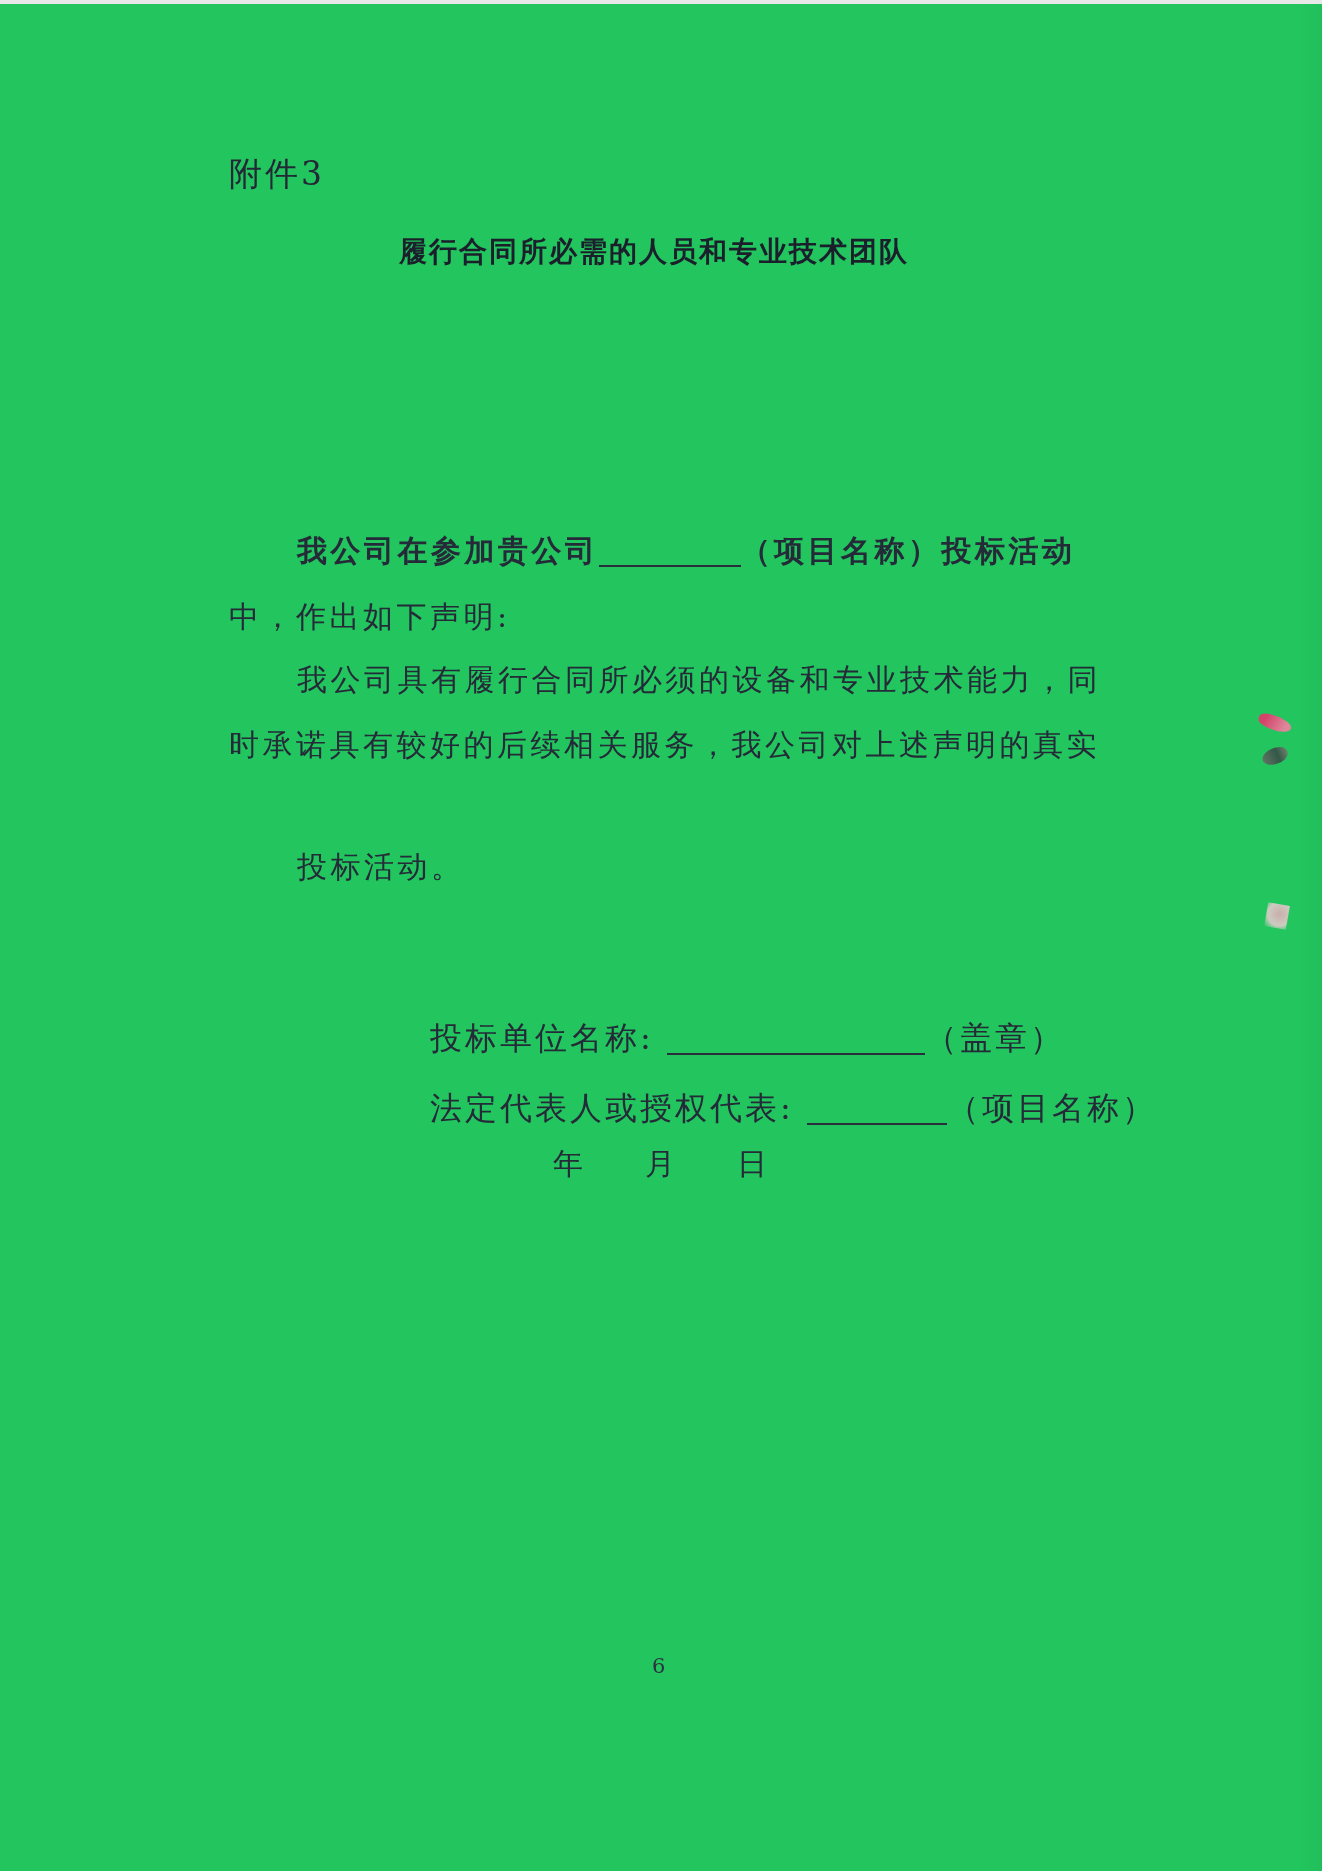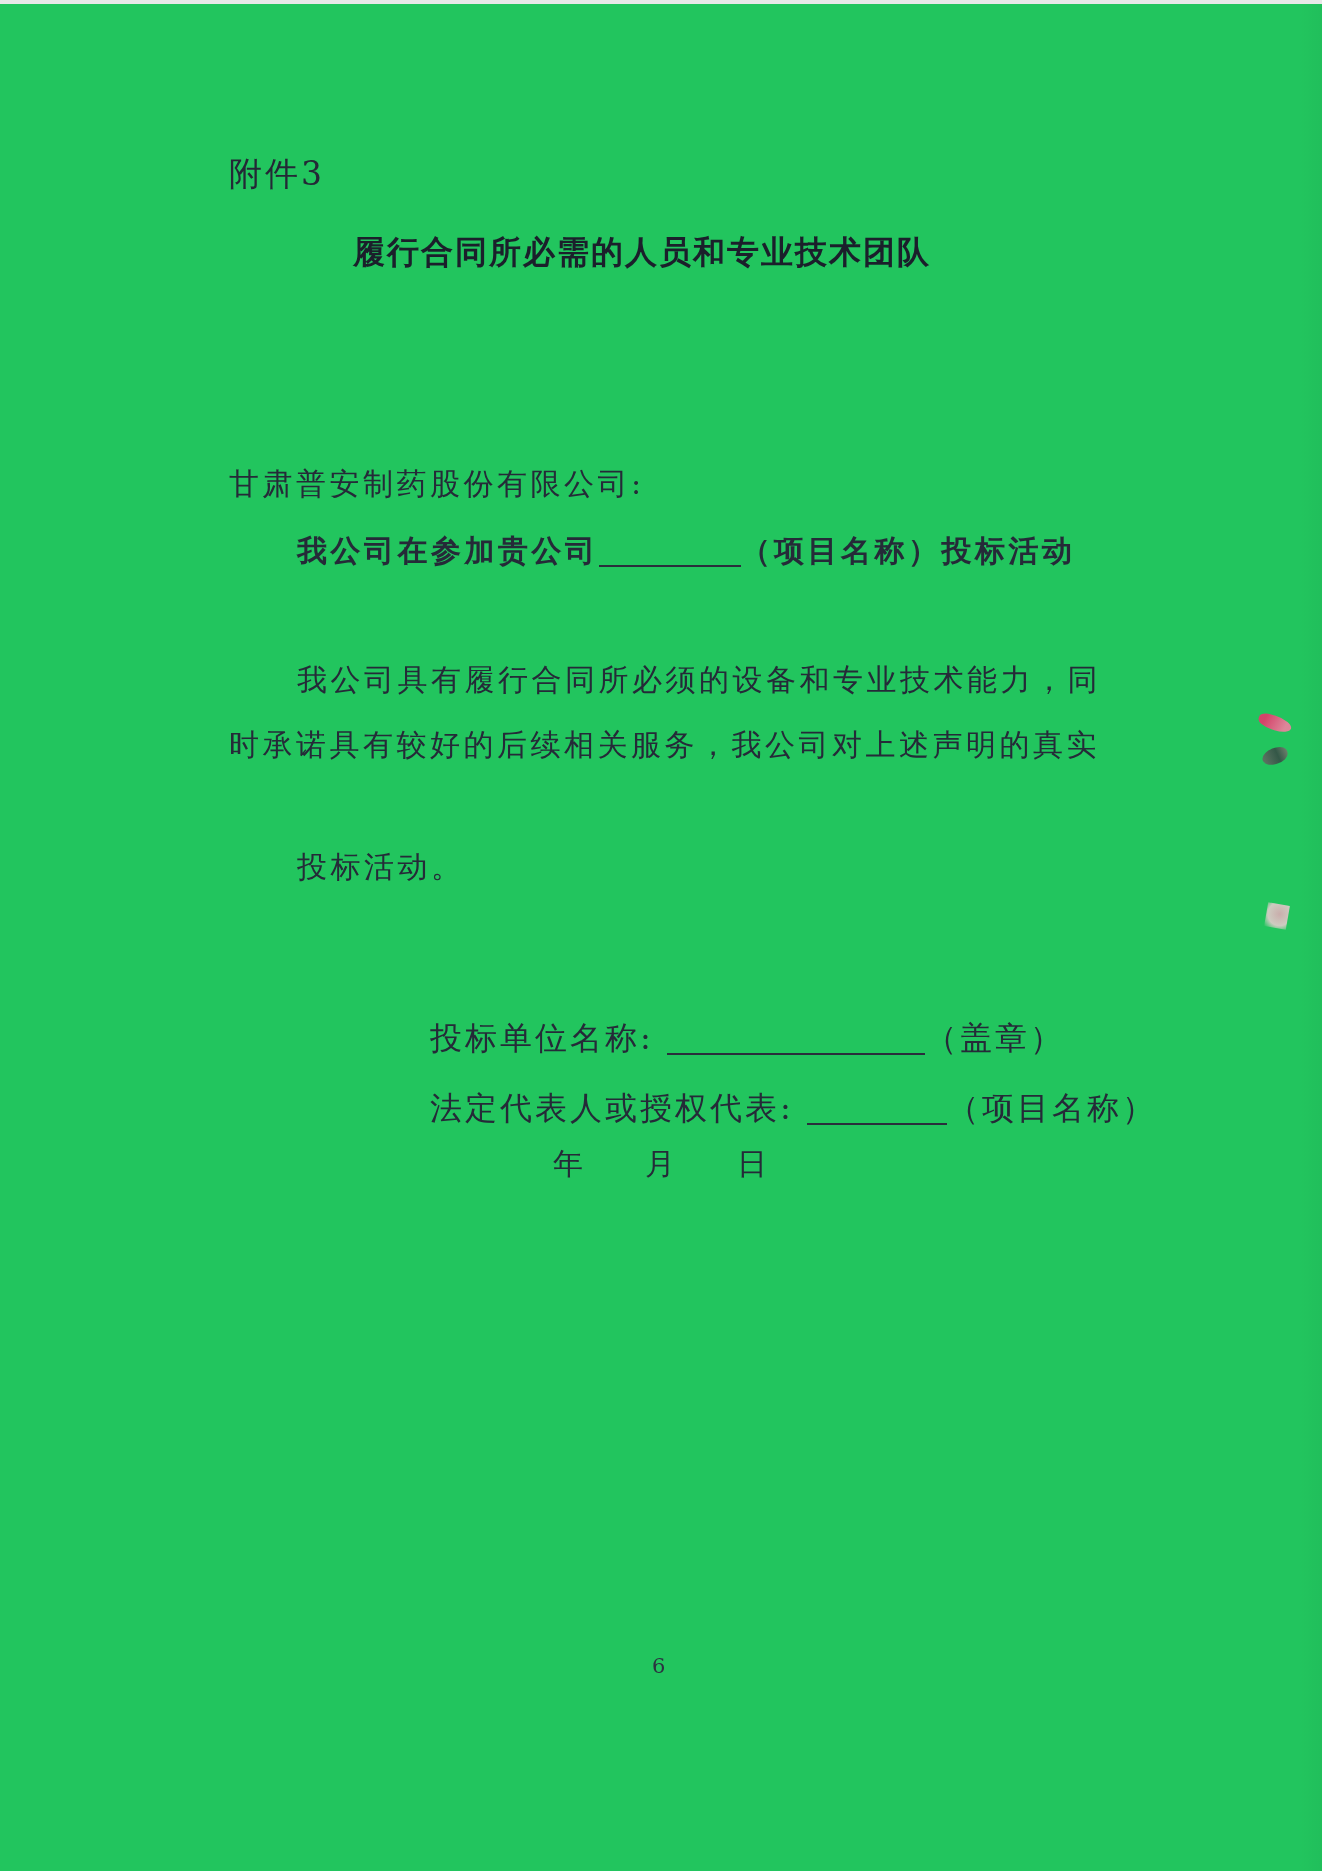--- a/index.html
+++ b/index.html
@@ -28,26 +28,26 @@
   }
   .abs { position: absolute; white-space: nowrap; }
 
   .attachment-label {
     left: 229px; top: 148px;
     font-size: 33px;
     letter-spacing: 3px;
     font-family: "DejaVu Serif", "Liberation Serif", serif;
   }
   .title-block {
-    left: 132px; top: 218px;
+    left: 144px; top: 218px;
     width: 1020px;
     text-align: center;
     font-family: "DejaVu Sans", "Liberation Sans", sans-serif;
     font-weight: 700;
-    font-size: 32px;
+    font-size: 28px;
     letter-spacing: 2px;
     color: #1b1f2b;
     line-height: 60px;
     white-space: nowrap;
   }
   .body-line {
     font-size: 30px;
     letter-spacing: 3.5px;
     color: #252a38;
   }
@@ -105,26 +105,26 @@
 <body>
 
 <div class="page">
 
   <div class="abs attachment-label">附件3</div>
 
   <div class="abs title-block">
     <div>履行合同所必需的人员和专业技术团队</div>
   </div>
 
-  <div class="abs body-line" style="left:229px; top:460px;">甘肃普安制药股份有限公司:</div>
 
   <div class="abs body-line" style="left:297px; top:527px;font-weight:bold;">
     <span>我公司在参加贵公司</span><span class="blank" style="width:142px;"></span><span>（项目名称）投标活动</span>
   </div>
 
+  <div class="abs body-line" style="left:229px; top:593px;">中，作出如下声明:</div>
 
   <div class="abs body-line" style="left:297px; top:656px;">我公司具有履行合同所必须的设备和专业技术能力，同</div>
 
   <div class="abs body-line" style="left:229px; top:721px;">时承诺具有较好的后续相关服务，我公司对上述声明的真实</div>
 
 
   <div class="abs body-line" style="left:297px; top:843px;">投标活动。</div>
 
   <div class="abs sign-line" style="left:430px; top:1013px;">
     <span>投标单位名称:</span>

